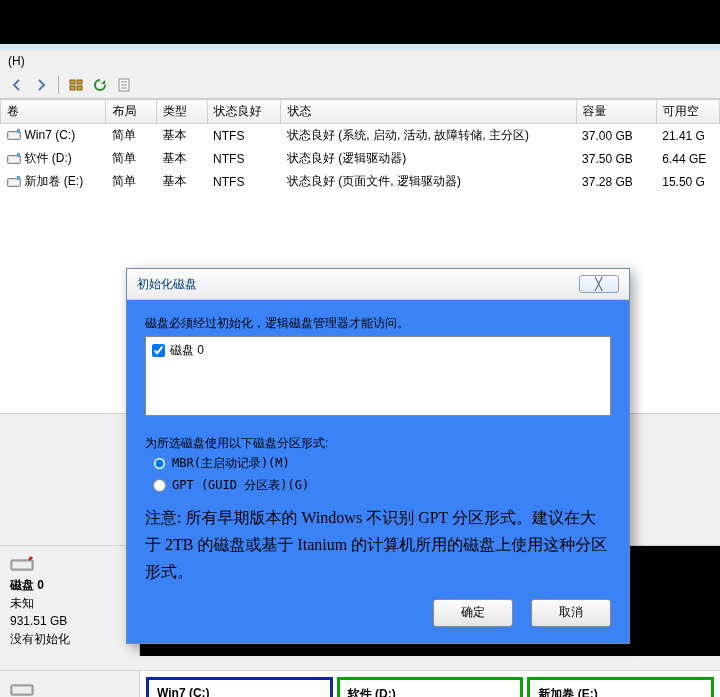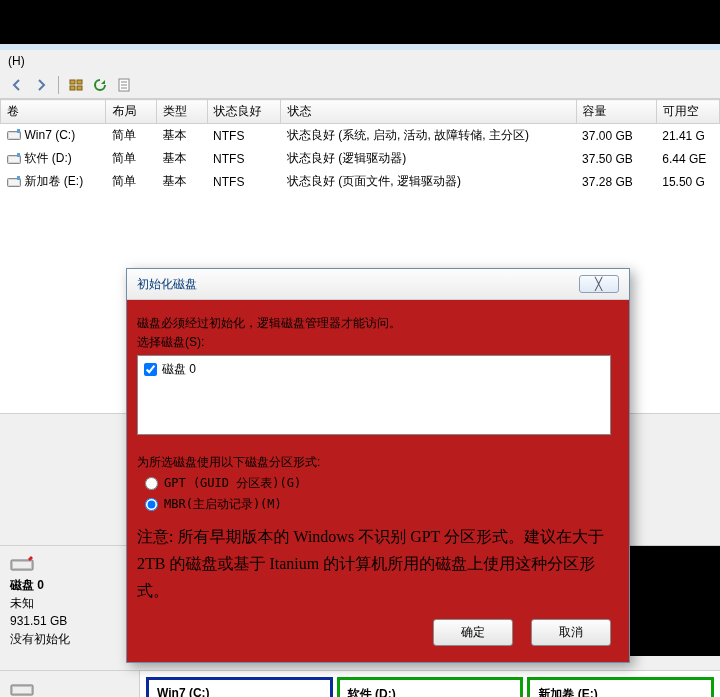--- a/index.html
+++ b/index.html
@@ -65,21 +65,21 @@
   }
   .part.blue { border-color:#0a2a9e; }
   .part.green { border-color:#0aa00a; }
   .part span.sub { display:block; font-weight:normal; font-size:11px; color:#333; }
 
   
   .dialog {
     position:absolute;
     left:126px; top:268px;
     width:504px;
-    background:#b91c1c;
+    background:#3b82f6;
     border:1px solid #6f8ca8;
     box-shadow: 4px 4px 12px rgba(0,0,0,.35);
     z-index:100;
   }
   .dlg-title {
     background: linear-gradient(#fdfdfd,#ececec);
     border-bottom:1px solid #d0d0d0;
     padding:6px 10px;
     display:flex; justify-content:space-between; align-items:center;
     color:#003a7a;
@@ -87,21 +87,21 @@
   .dlg-close {
     width:40px; height:18px;
     border:1px solid #8aa0b8;
     border-radius:3px;
     background: linear-gradient(#f8fbff,#dfe9f5);
     display:flex; align-items:center; justify-content:center;
     color:#556;
     font-family: Arial, sans-serif;
     letter-spacing:1px;
   }
-  .dlg-body { padding: 14px 18px 16px 10px; color:#000; line-height:1.6; }
+  .dlg-body { padding: 14px 18px 16px 18px; color:#000; line-height:1.6; }
   .dlg-listbox {
     border:1px solid #888; height:80px; padding:4px 6px; margin-top:3px;
     background:#fff;
   }
   .dlg-check { display:flex; align-items:center; gap:5px; }
   .dlg-check input { width:13px; height:13px; }
   .dlg-radio { display:flex; align-items:center; gap:6px; padding:1px 0 1px 8px; font-family: "NSimSun","SimSun",monospace; }
   .dlg-radio input { width:13px; height:13px; }
   .dlg-note { font-size:16px; margin-top:8px; line-height:1.7; font-family:"NSimSun","SimSun",serif;}
   .dlg-btns { display:flex; justify-content:flex-end; gap:18px; margin-top:14px; }
@@ -304,36 +304,35 @@
 
 <div class="dialog">
   <div class="dlg-title">
     <span>初始化磁盘</span>
     <span class="dlg-close">
       <span>╳</span>
     </span>
   </div>
   <div class="dlg-body">
     <div>磁盘必须经过初始化，逻辑磁盘管理器才能访问。</div>
-    <div>选择磁盘(S):</div>
     <div class="dlg-listbox">
       <label class="dlg-check">
         <input type="checkbox" checked="" style="">
         <span>磁盘 0</span>
       </label>
     </div>
     <div style="margin-top:18px; position:relative;">
       <div>为所选磁盘使用以下磁盘分区形式:</div>
       <label class="dlg-radio">
+        <input type="radio" name="pstyle" checked="" style="">
+        <span>MBR(主启动记录)(M)</span>
+      </label>
+      <label class="dlg-radio">
         <input type="radio" name="pstyle" style="">
         <span>GPT (GUID 分区表)(G)</span>
-      </label>
-      <label class="dlg-radio">
-        <input type="radio" name="pstyle" checked="" style="">
-        <span>MBR(主启动记录)(M)</span>
       </label>
     </div>
     <div class="dlg-note">注意:  所有早期版本的 Windows 不识别 GPT 分区形式。建议在大于 2TB 的磁盘或基于 Itanium 的计算机所用的磁盘上使用这种分区形式。</div>
     <div class="dlg-btns">
       <div class="dlg-btn">确定</div>
       <div class="dlg-btn">取消</div>
     </div>
   </div>
 </div>
 

